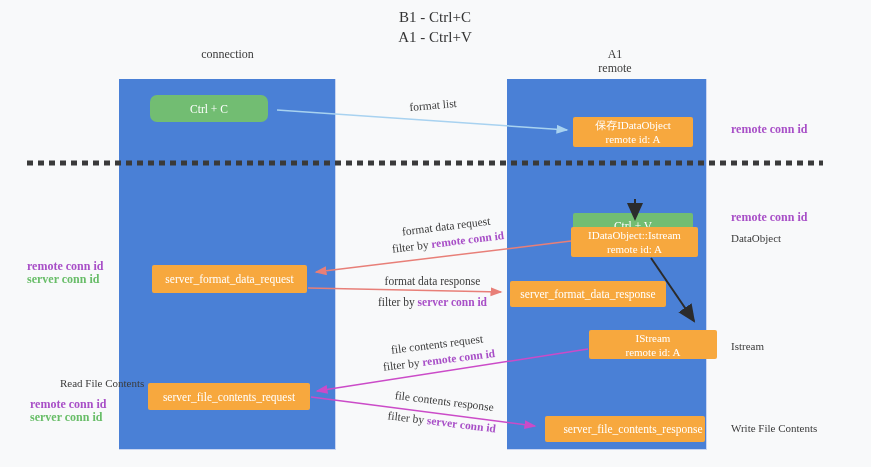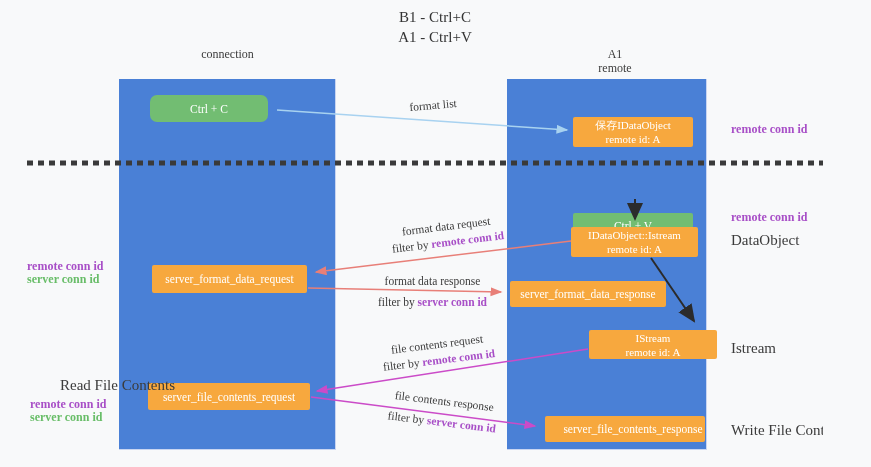--- a/index.html
+++ b/index.html
@@ -54,21 +54,21 @@
   .flow-label .line { line-height: 16px; }
   .flow-label .line.wide { line-height: 21px; }
   .tag-purple { color: #a84fc7; font-weight: bold; }
   .tag-green  { color: #68bd68; font-weight: bold; }
   #label-format-list      { left: 388px; top: 97px;  width: 90px;  transform: rotate(-5deg); }
   #label-fmt-req          { left: 382px; top: 218px; width: 130px; transform: rotate(-7deg); }
   #label-fmt-res          { left: 370px; top: 271px; width: 125px; }
   #label-file-req         { left: 376px; top: 336px; width: 124px; transform: rotate(-7deg); }
   #label-file-res         { left: 374px; top: 391px; width: 138px; transform: rotate(7deg); }
   .annotation { font-size: 12px; white-space: nowrap; }
-  .annotation.dark { color: #3b3b3b; font-size: 15px; }
+  .annotation.dark { color: #3b3b3b; font-size: 11px; }
   .annotation .line { line-height: 13px; font-size: 12px; }
   #ann-remote-top-right { left: 731px; top: 122px; }
   #ann-remote-mid-right { left: 731px; top: 210px; }
   #ann-dataobject       { left: 731px; top: 232px; }
   #ann-istream          { left: 731px; top: 340px; }
   #ann-write-file       { left: 731px; top: 422px; }
   #ann-read-file        { left: 24px;  top: 377px; margin-left: 36px; }
   #ann-left-mid         { left: 27px;  top: 260px; }
   #ann-left-bottom      { left: 30px;  top: 398px; }
 </style>

